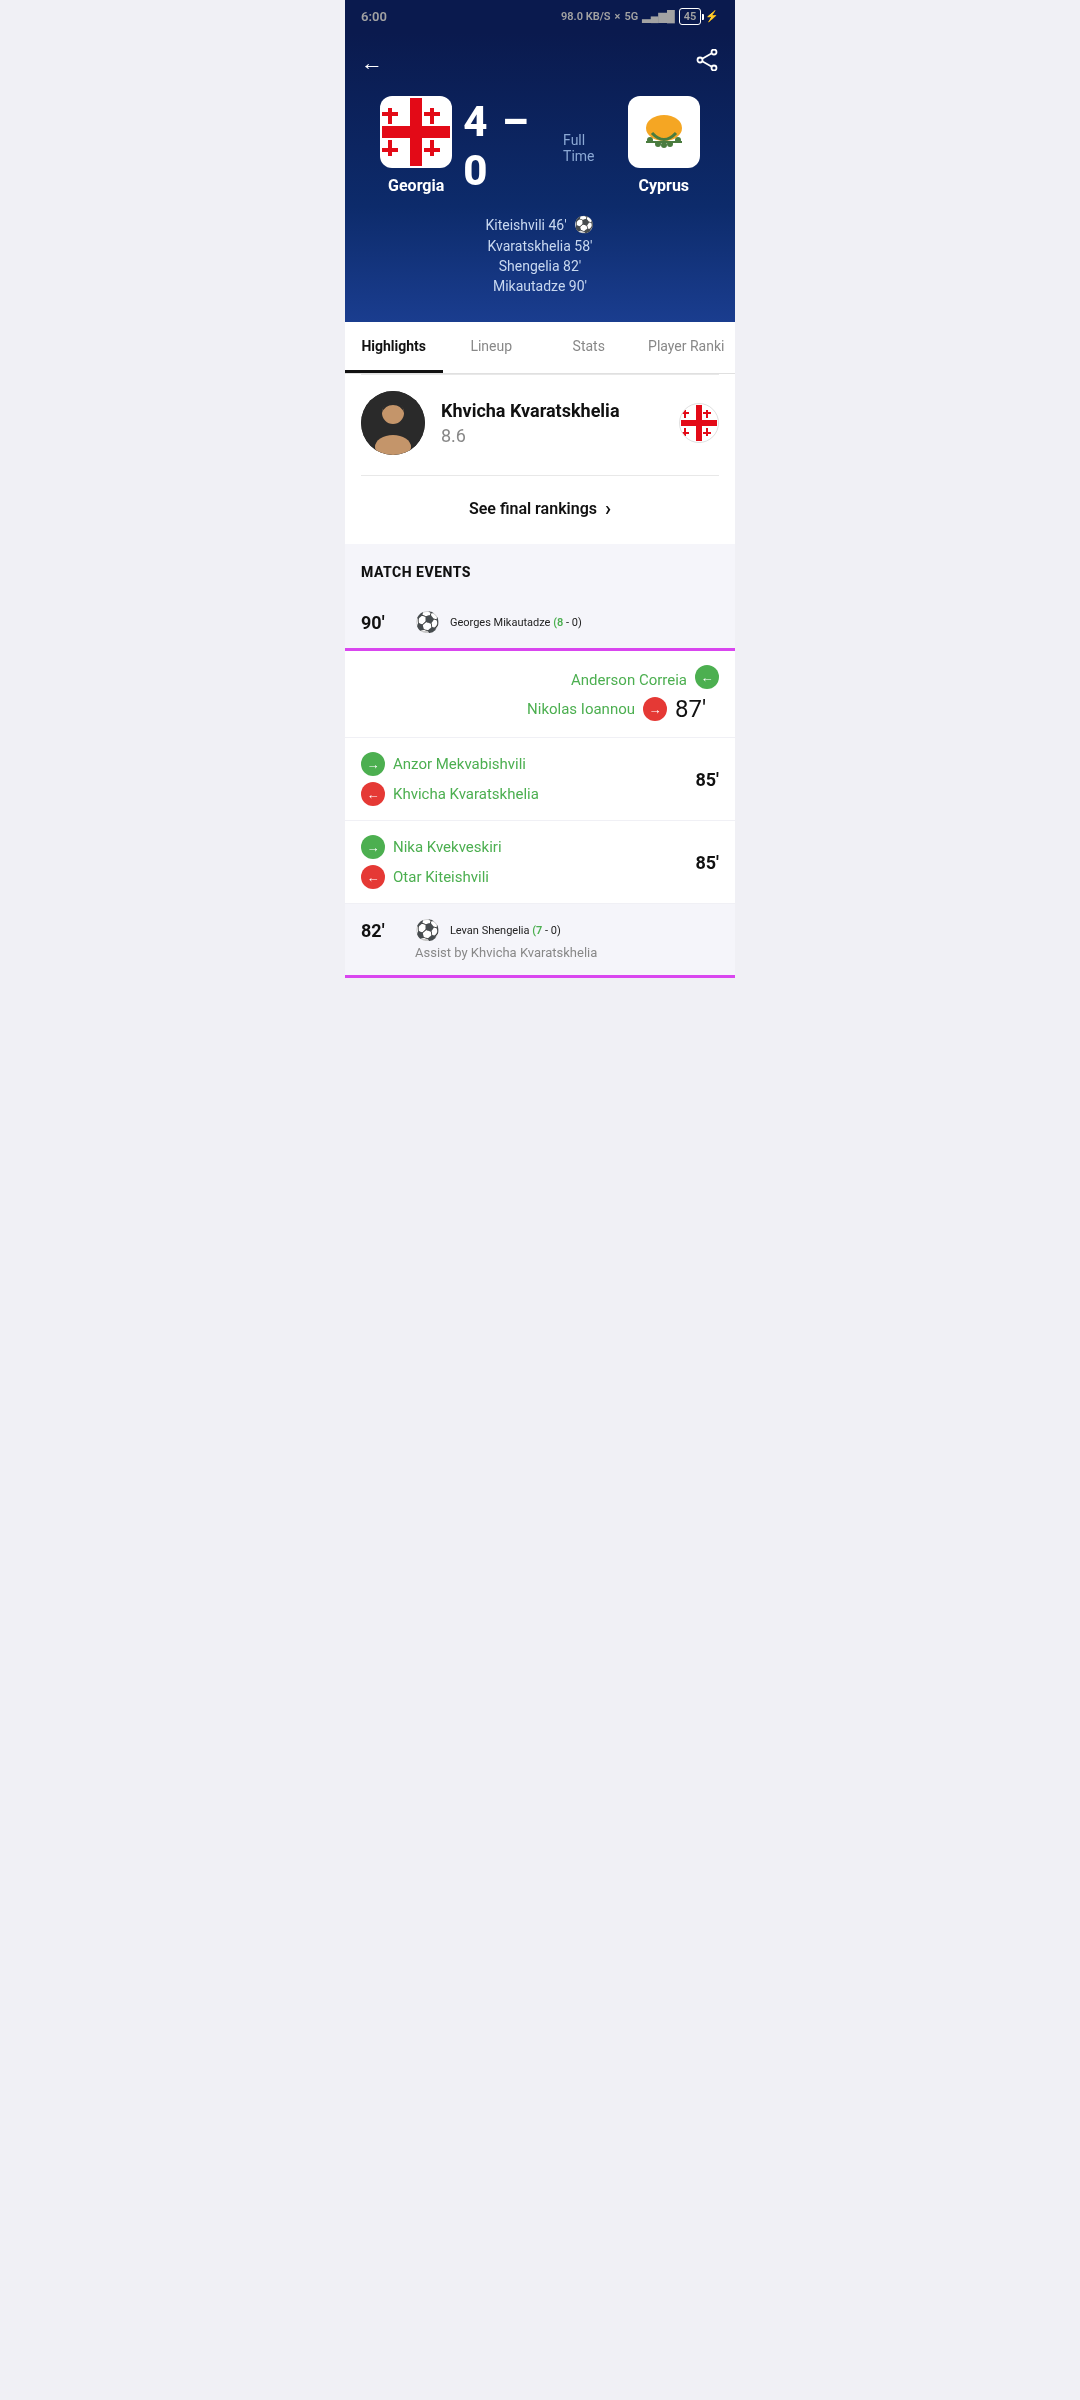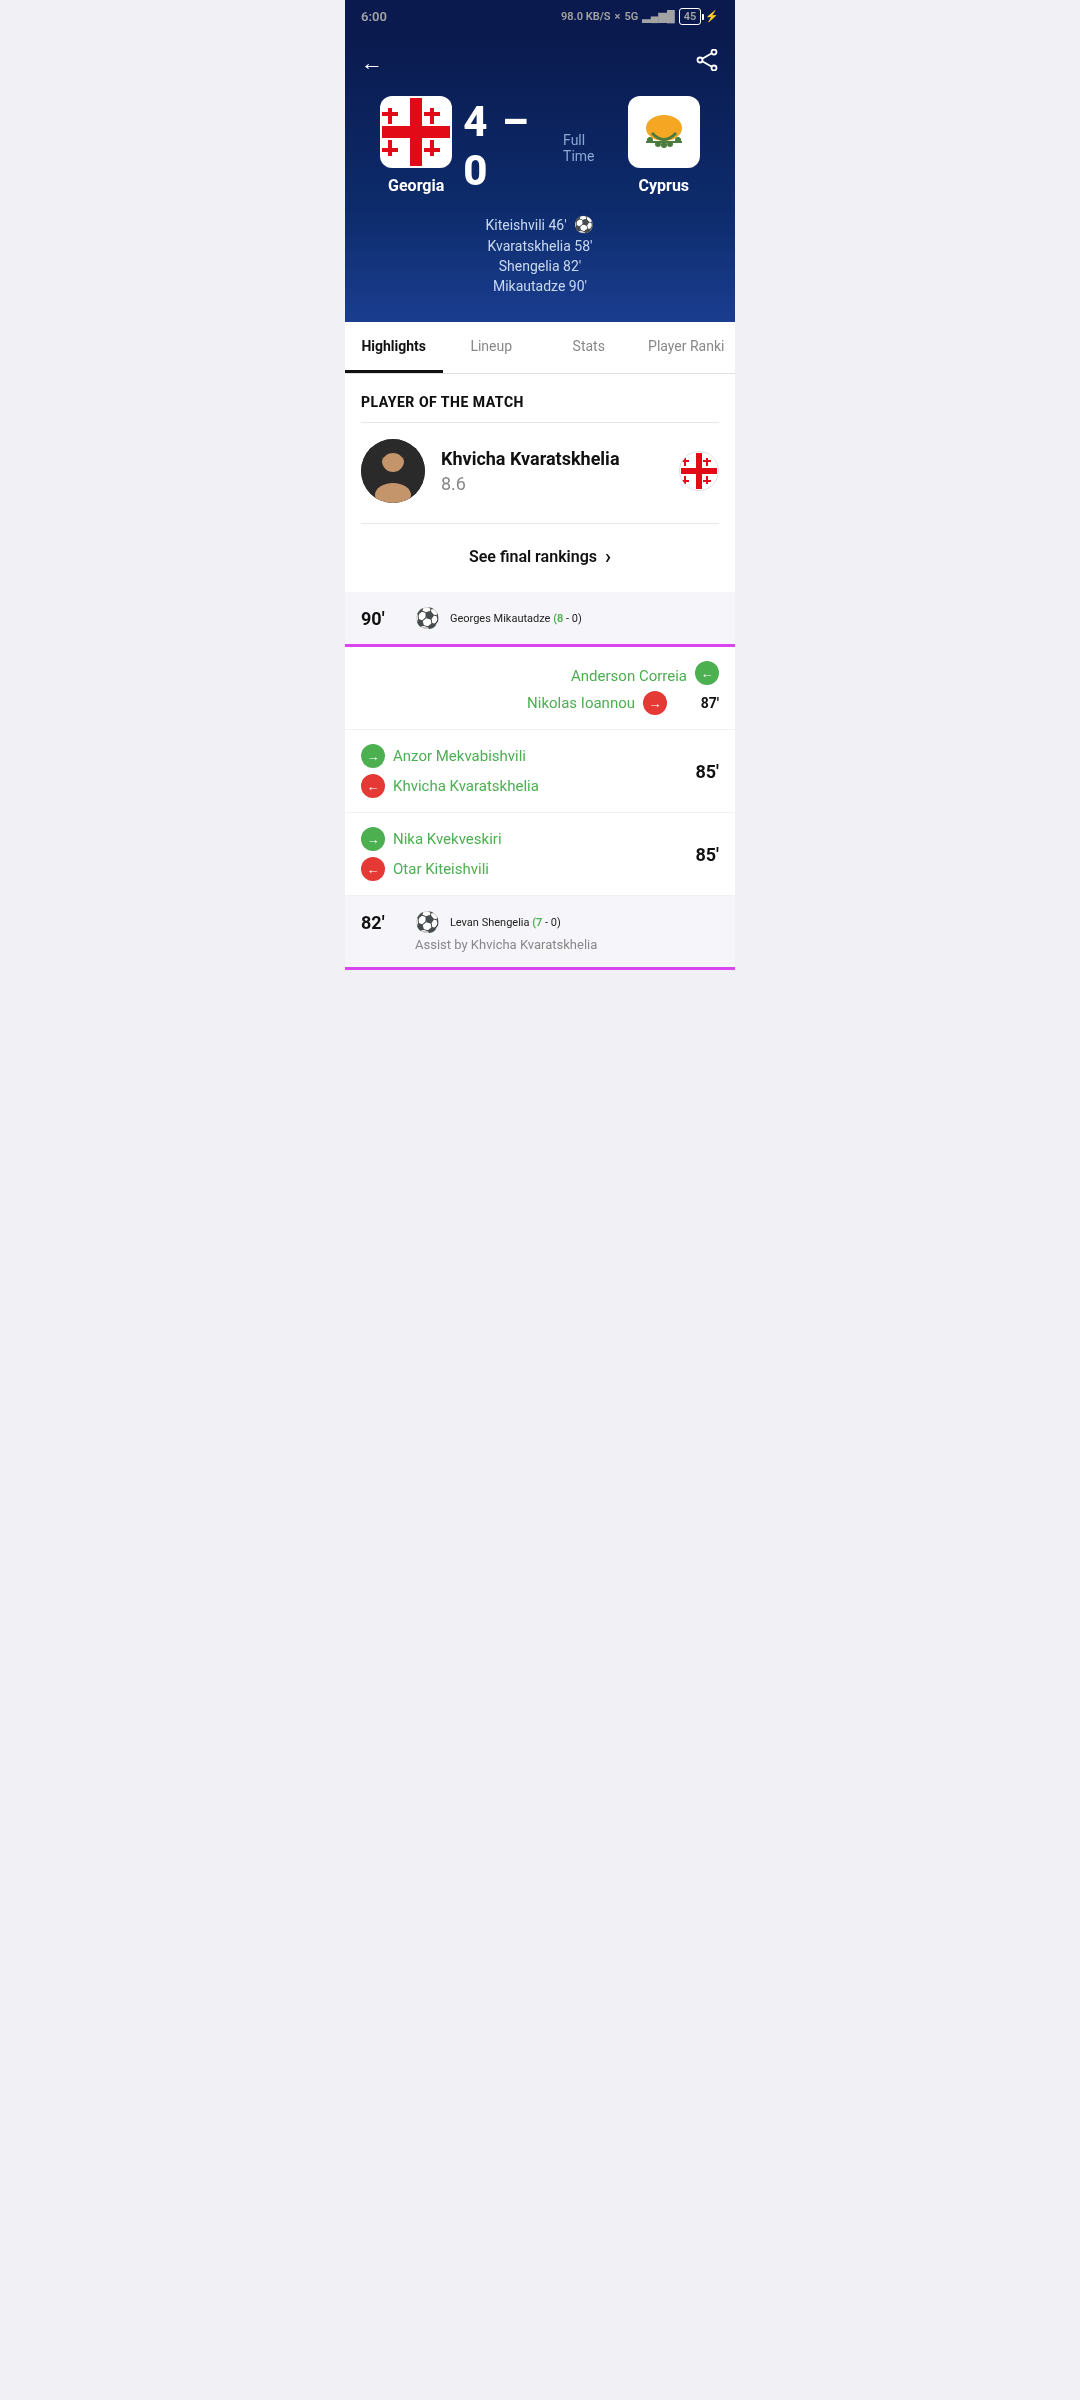--- a/index.html
+++ b/index.html
@@ -302,25 +302,25 @@
       border-radius: 50%;
       background: #e53935;
       display: flex;
       align-items: center;
       justify-content: center;
       color: white;
       font-size: 13px;
       flex-shrink: 0;
     }
     .minute-label {
-      font-size: 14px;
-      font-weight: 700;
+      font-size: 24px;
+      font-weight: 400;
       color: #111;
       min-width: 44px;
-      text-align: right;
+      text-align: left;
     }
 
     .sub-event-left {
       background: white;
       padding: 14px 16px;
       border-bottom: 1px solid #f0f0f5;
     }
     .sub-row-left {
       display: flex;
       align-items: center;
@@ -450,21 +450,20 @@
     <span>Stats</span>
   </div>
   <div class="tab">
     <span>Player Ranki</span>
   </div>
 </div>
 
 <div class="content">
 
   <div>
-    <div class="section-title">PLAYER OF THE MATCH</div>
     <div class="divider"></div>
     <div class="potm-card">
 
       <div class="potm-avatar">
         <svg width="64" height="64" viewBox="0 0 64 64">
           <circle cx="32" cy="32" r="32" fill="#2a2a2a"></circle>
 
           <circle cx="32" cy="22" r="11" fill="#c4956a"></circle>
 
           <ellipse cx="32" cy="56" rx="18" ry="12" fill="#c4956a"></ellipse>
@@ -497,20 +496,21 @@
   </div>
 
   <div class="rankings-btn">
     <span>See final rankings</span>
     <span style="font-size:20px;">›</span>
   </div>
 
 </div>
 
 <div class="match-events-section">
+  <div class="match-events-title">MATCH EVENTS</div>
 
   <div class="event-row" style="background:#f5f5fa;">
     <span class="event-minute">90'</span>
     <span class="event-icon">⚽</span>
     <span class="event-text">
       Georges Mikautadze <span class="event-number">(8</span> - 0)
     </span>
   </div>
 
   <div class="sub-event-group">

